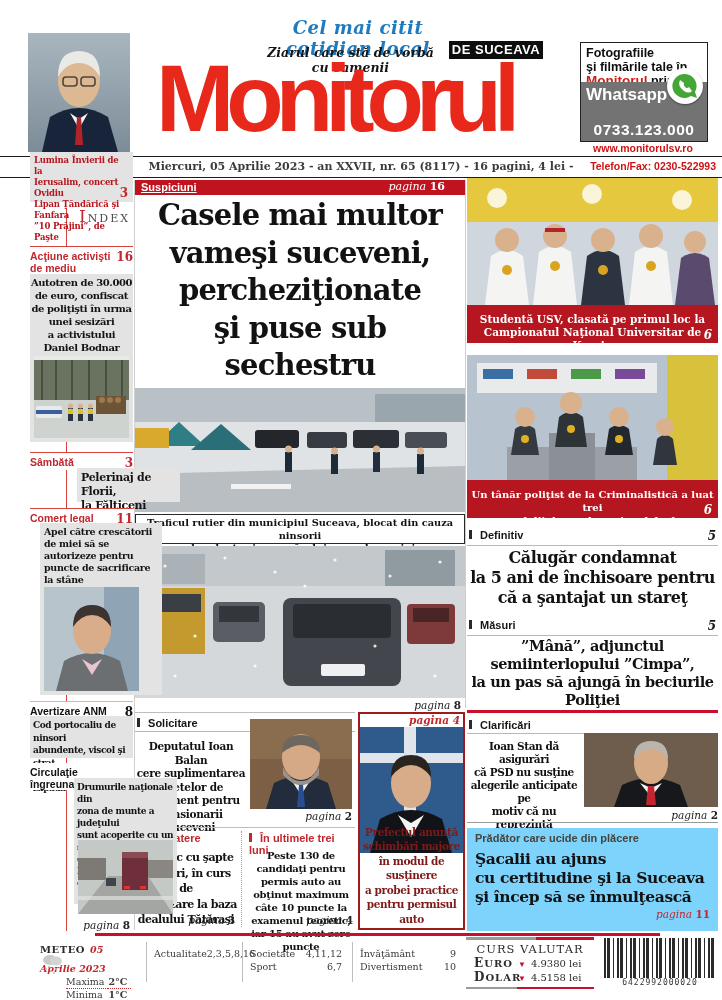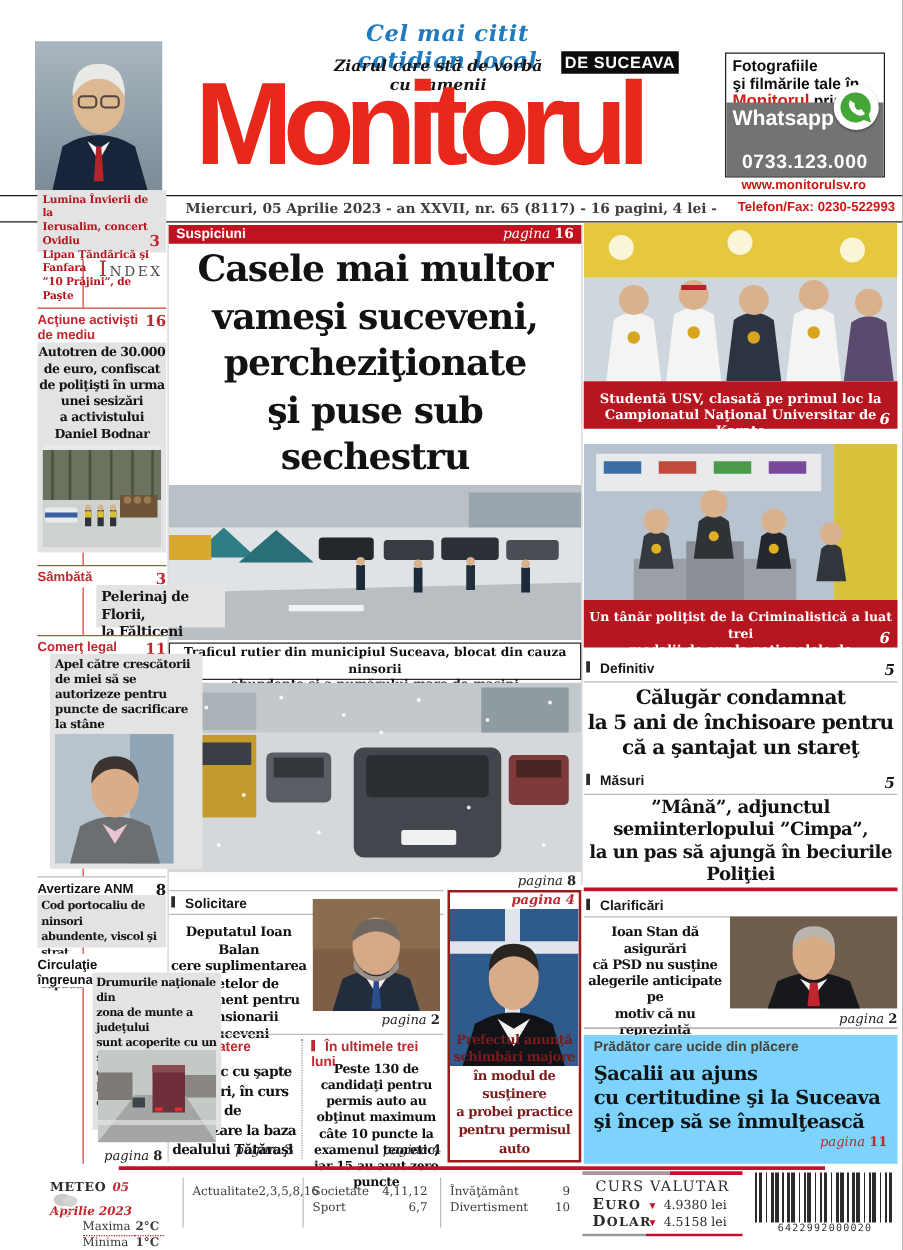--- a/index.html
+++ b/index.html
@@ -273,22 +273,22 @@
         <rect x="28" y="38" width="10" height="8" fill="#3e444c"></rect>
         <rect x="0" y="56" width="95" height="4" fill="#dfe2df" opacity=".7"></rect>
       </svg>
     </div>
   </div>
   <div class="abs pagina rt z1" style="left:30px;top:919px;width:100px;">
     <span>pagina</span> <b>8</b>
   </div>
 
   <div class="abs" style="left:135px;top:180px;width:330px;height:15px;background:#bf1420;">
-    <span style="position:absolute;left:6px;top:1px;color:#fff;font:700 11px 'Liberation Sans',sans-serif;">Suspiciuni</span>
-    <span style="position:absolute;right:6px;top:0;color:#fff;font:italic 400 11px 'DejaVu Serif',serif;">
+    <span style="position:absolute;left:6px;top:1px;color:#fff;font:700 11px 'Liberation Sans',sans-serif;text-decoration:underline;">Suspiciuni</span>
+    <span style="position:absolute;right:20px;top:0;color:#fff;font:italic 400 11px 'DejaVu Serif',serif;">
       <span>pagina</span> <b style="font-style:normal">16</b>
     </span>
   </div>
 
   <div class="abs hl ctr pre" style="left:135px;top:197px;width:330px;font-size:29px;line-height:37.5px;letter-spacing:-.8px;">Casele mai multor
 vameşi suceveni,
 percheziţionate
 şi puse sub sechestru
 de Parchetul European</div>
 

